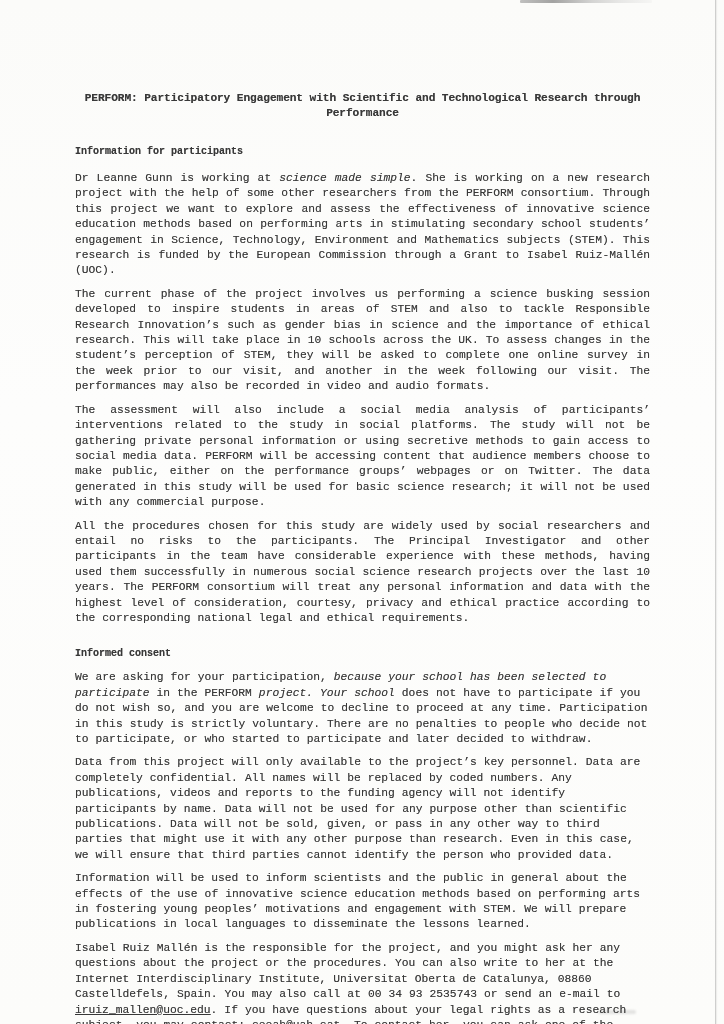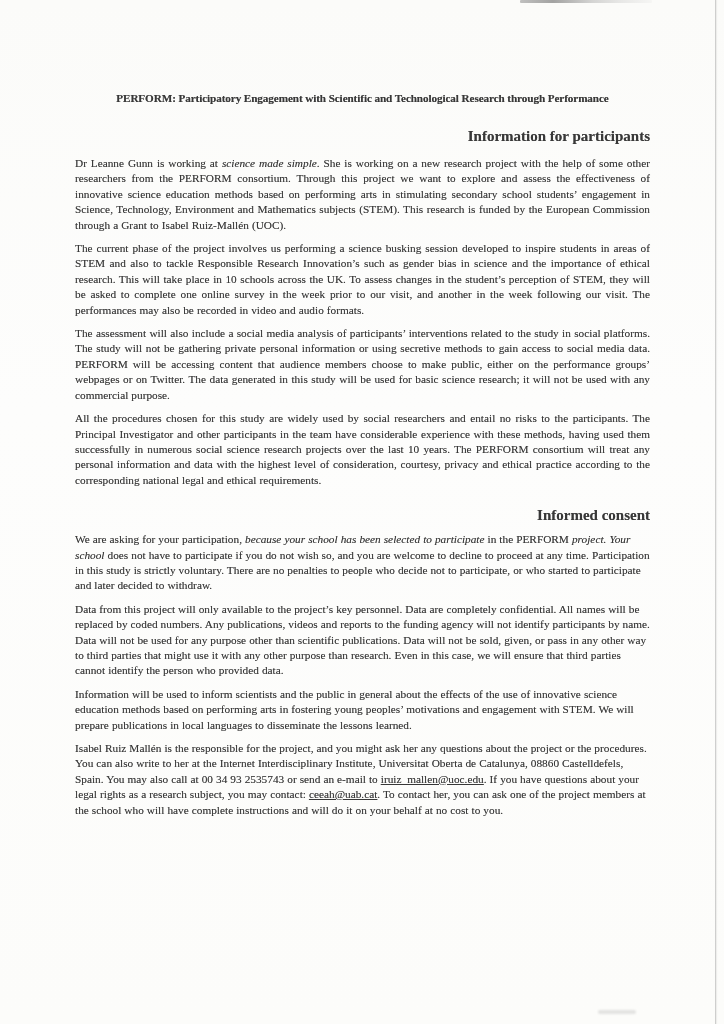--- a/index.html
+++ b/index.html
@@ -7,21 +7,21 @@
     padding: 0;
     background: #ffffff;
   }
   .page {
     position: relative;
     width: 724px;
     height: 1024px;
     margin: 0 auto;
     background: linear-gradient(180deg, #fbfbf9 0%, #fdfdfc 40%, #fcfcfa 100%);
     overflow: hidden;
-    font-family: Liberation Serif, serif;
+    font-family: Liberation Mono, monospace;
     color: #383838;
   }
   
   .scan-top-smudge {
     position: absolute;
     left: 520px; top: 0;
     width: 132px; height: 3px;
     background: linear-gradient(90deg,
       rgba(120,120,120,0.45) 0%,
       rgba(90,90,90,0.55) 25%,
@@ -55,24 +55,24 @@
   .doc-title {
     font-size: 11.2px;
     line-height: 15px;
     font-weight: bold;
     text-align: center;
     letter-spacing: -0.1px;
     margin: 0 0 23px 0;
     text-shadow: 0 0 0.6px rgba(55,55,55,0.55);
   }
   .sec-heading {
-    font-size: 15px;
+    font-size: 10px;
     line-height: 15px;
     font-weight: bold;
-    text-align: right;
+    text-align: left;
     margin: 0 0 12px 0;
     text-shadow: 0 0 0.6px rgba(55,55,55,0.55);
   }
   .sec-heading.consent {
     margin-top: 20px;
     margin-bottom: 9px;
   }
   .para {
     font-size: 11.3px;
     line-height: 15.4px;

